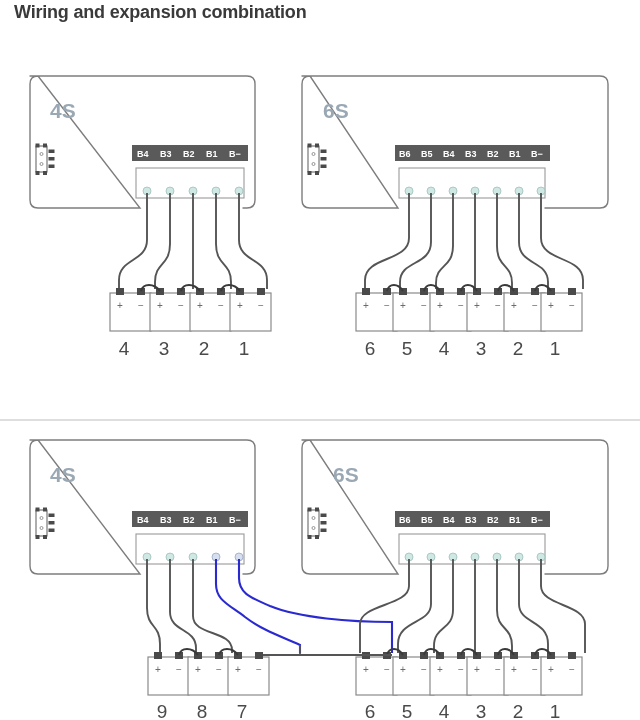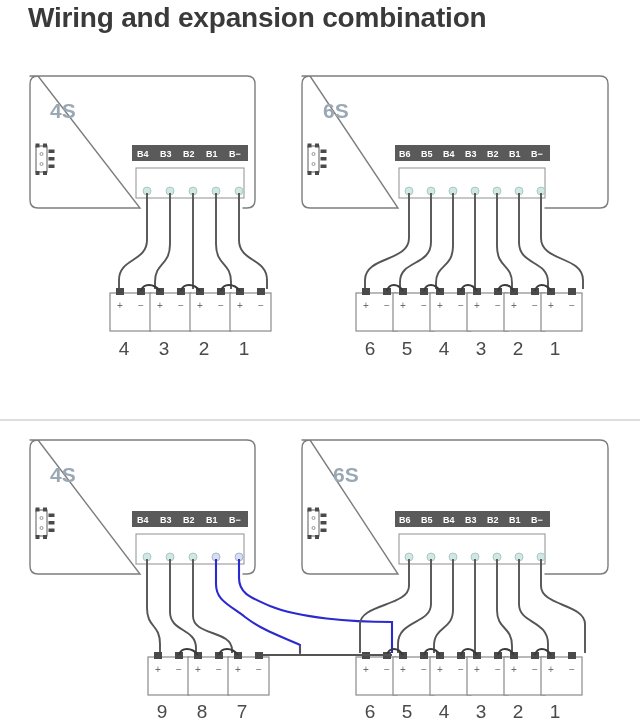--- a/index.html
+++ b/index.html
@@ -10,23 +10,23 @@
   }
   body {
     width: 640px;
     height: 720px;
     position: relative;
     font-family: "Liberation Sans", sans-serif;
     overflow: hidden;
   }
   #page-title {
     position: absolute;
-    left: 28px;
+    left: 14px;
     top: 2px;
-    font-size: 28px;
+    font-size: 18px;
     font-weight: bold;
     color: #3a3a3a;
     letter-spacing: -0.2px;
     white-space: nowrap;
   }
   #diagram-canvas {
     position: absolute;
     left: 0;
     top: 0;
     width: 640px;

